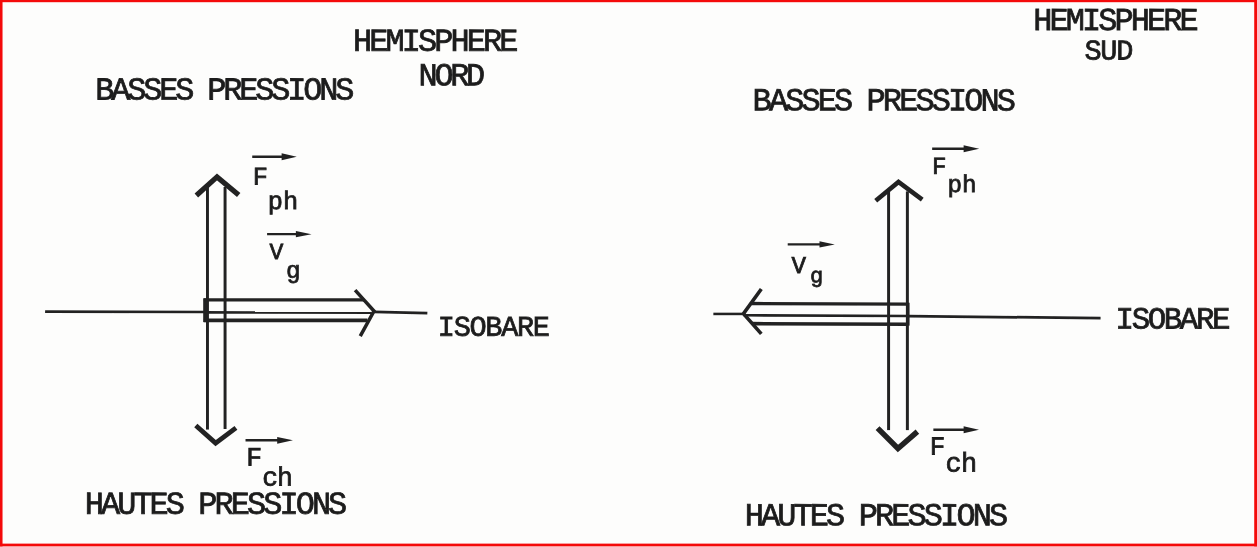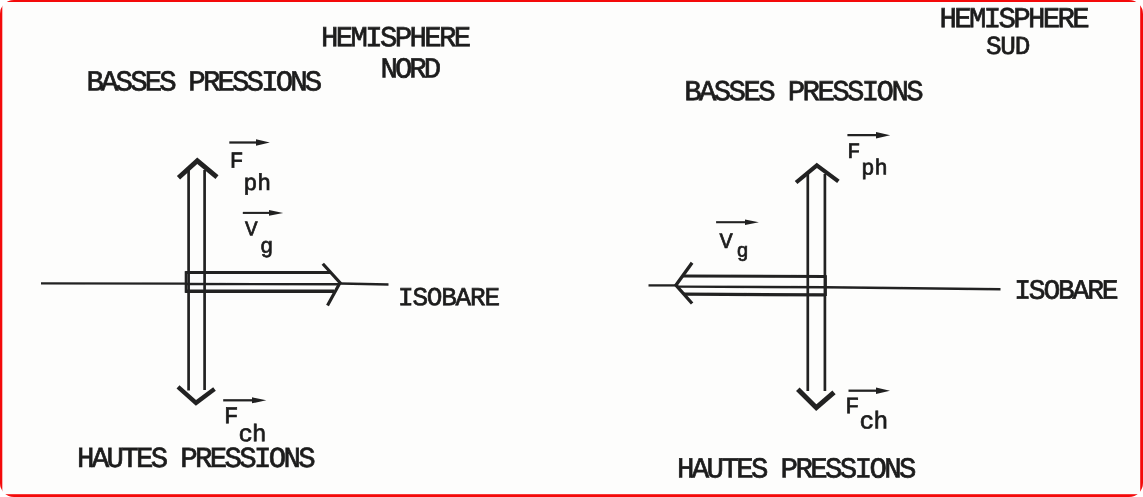--- a/index.html
+++ b/index.html
@@ -1,16 +1,16 @@
 <!DOCTYPE html>
 <html><head>
 <meta charset="utf-8">
 <style>
   html,body{margin:0;padding:0;background:#ffffff;}
-  .page{position:relative;width:1143px;height:497px;background:#fdfdfc;overflow:hidden;border-radius:14px;}
+  .page{position:relative;width:1143px;height:497px;background:#fdfdfc;overflow:hidden;}
   svg{position:absolute;left:0;top:0;}
   text{font-family:"Liberation Mono",monospace;font-weight:normal;fill:#1c1c1c;stroke:#1c1c1c;stroke-width:0.7;text-rendering:geometricPrecision;transform:rotate(0.03deg);transform-box:fill-box;transform-origin:center;}
 </style>
 </head>
 <body>
 <div class="page">
 <svg width="1143" height="497" viewBox="0 0 1143 497">
   <defs>
         <filter id="soft" x="-5%" y="-5%" width="110%" height="110%">
           <feGaussianBlur stdDeviation="0.3"></feGaussianBlur>

